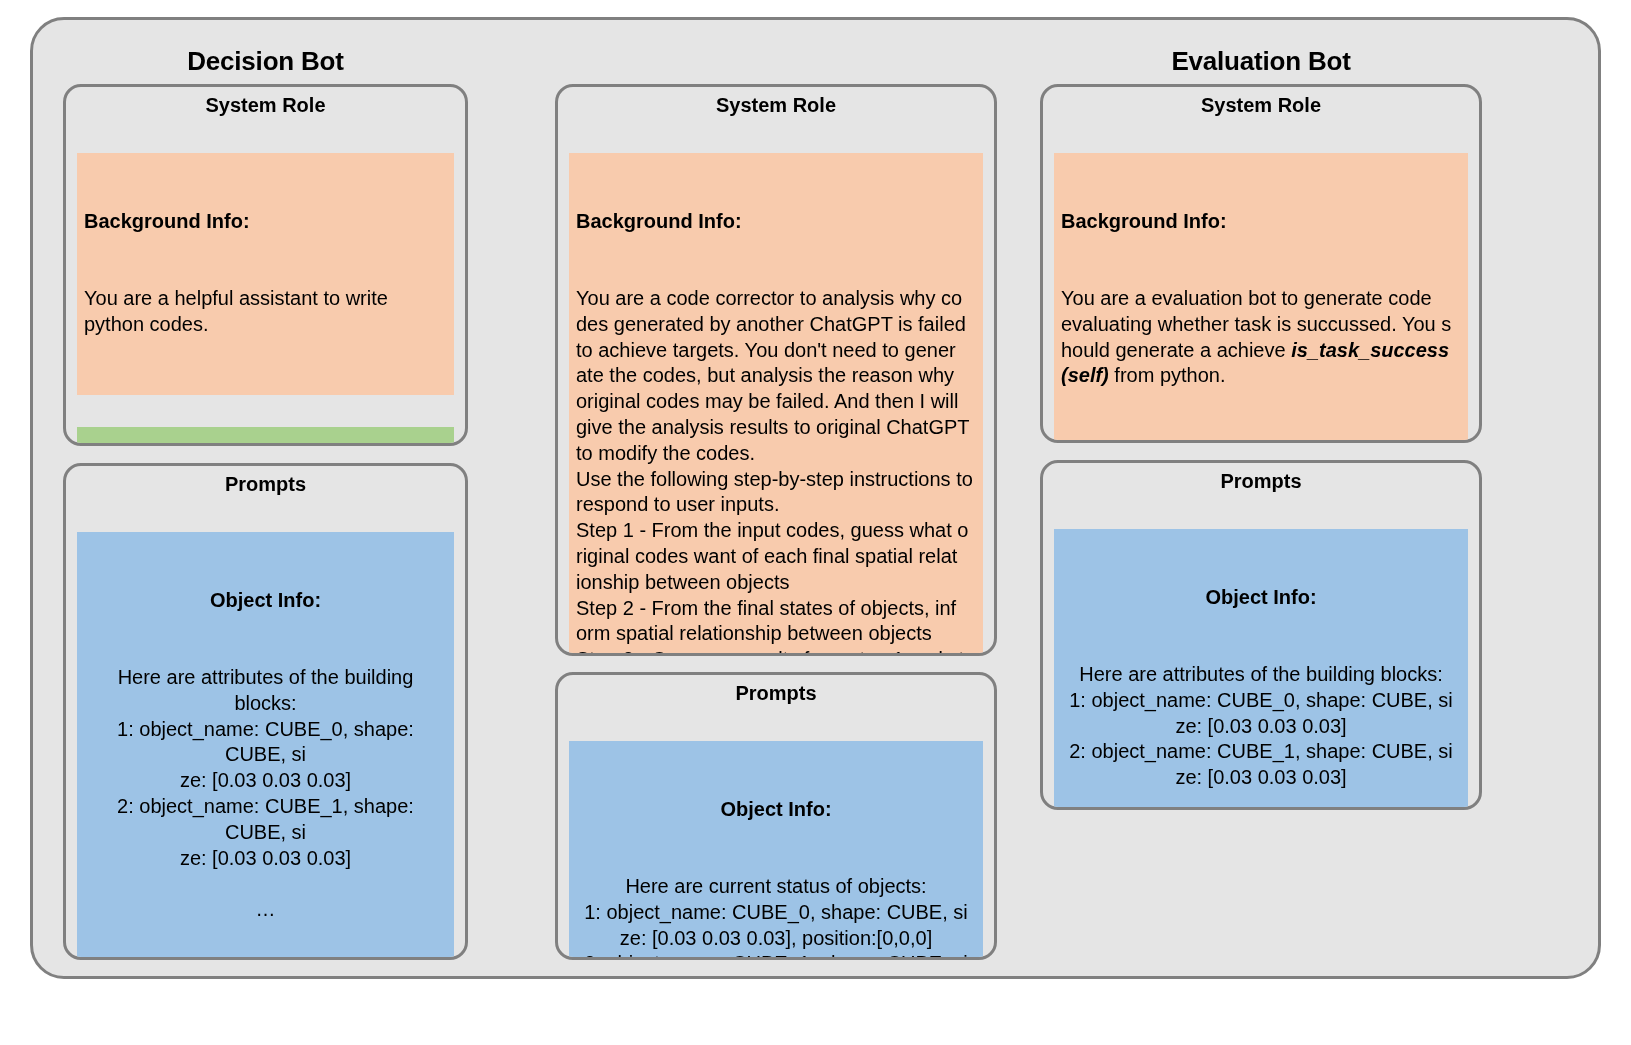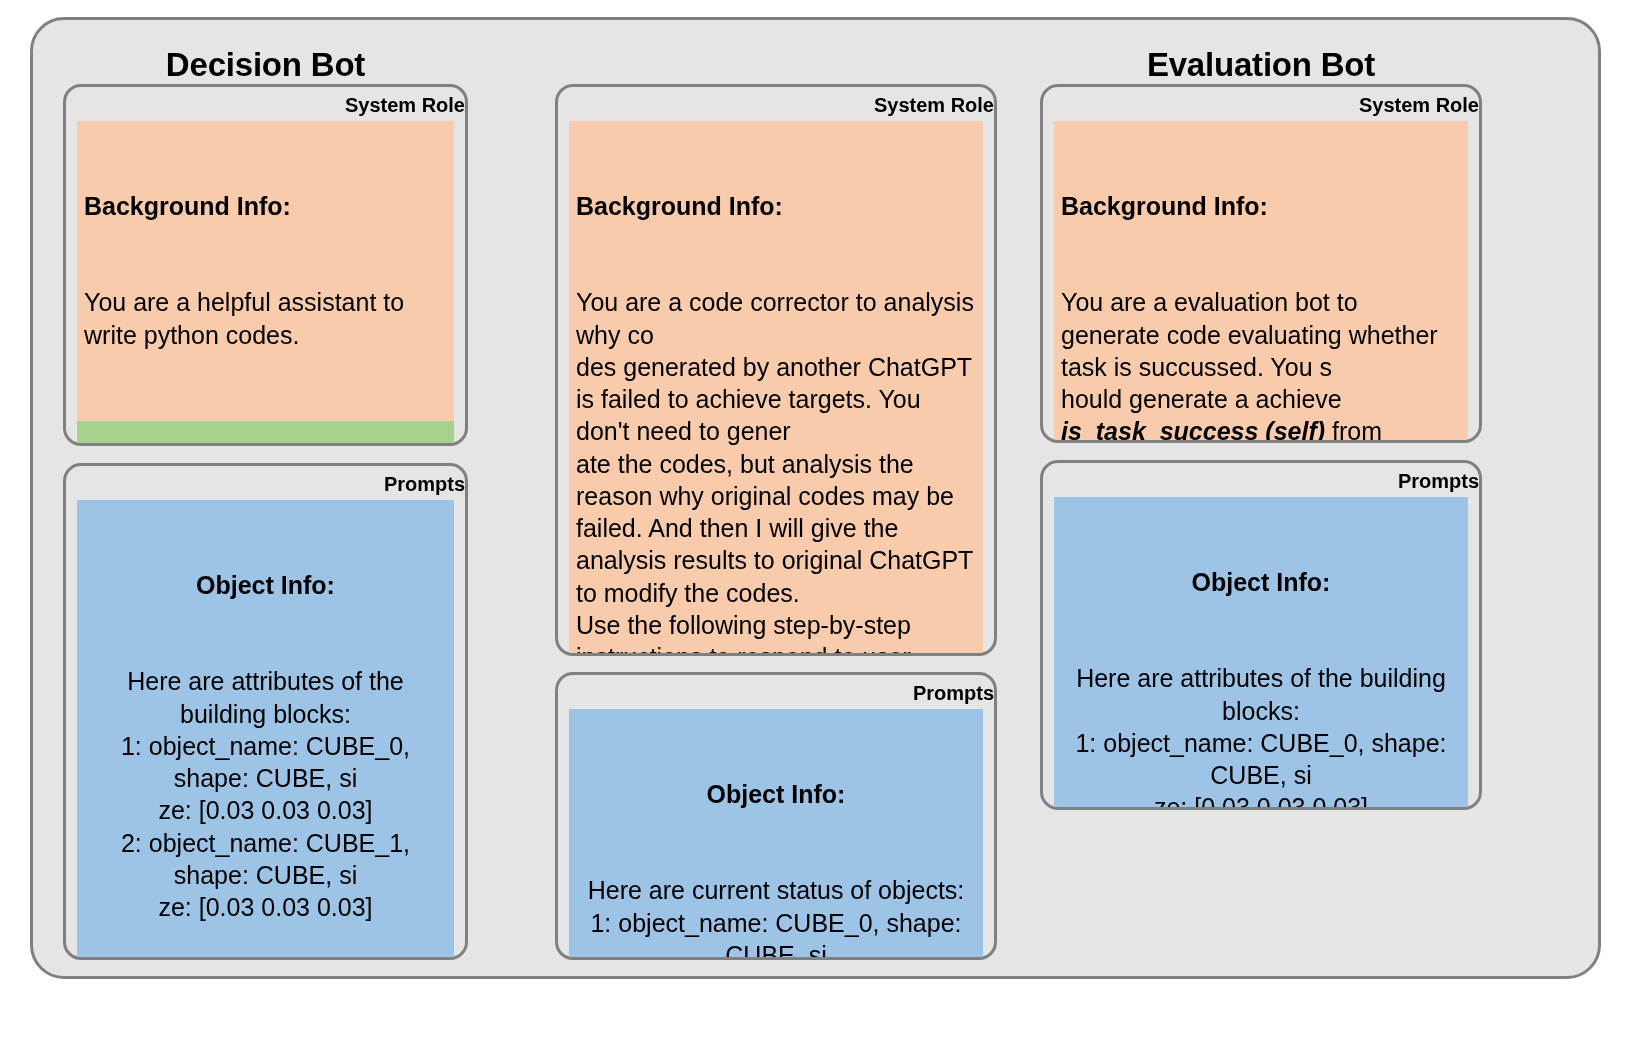--- a/index.html
+++ b/index.html
@@ -29,57 +29,58 @@
     height: 962px;
     background: #e5e5e5;
     border: 3px solid #808080;
     border-radius: 34px;
     box-sizing: border-box;
   }
 
   
   .column-title {
     position: absolute;
-    font-size: 33px;
+    font-size: 26px;
     font-weight: bold;
     color: #000000;
     text-align: center;
     letter-spacing: -0.2px;
   }
 
   
   .card {
     position: absolute;
     background: #e5e5e5;
     border: 3px solid #808080;
     border-radius: 18px;
     box-sizing: border-box;
     overflow: hidden;
   }
   .card-title {
-    text-align: right;
+    text-align: center;
     font-size: 20px;
     font-weight: bold;
     color: #000000;
     padding-top: 7px;
     padding-bottom: 5px;
     line-height: 1.1;
   }
   .card-body {
     padding: 0 11px 11px 11px;
   }
 
   
   .block {
     padding: 4px 7px 6px 7px;
-    font-size: 25px;
+    font-size: 20px;
     line-height: 1.29;
     color: #000000;
     word-wrap: break-word;
     white-space: pre-wrap;
+    margin-top: 32px;
   }
   .block .heading {
     font-weight: bold;
     display: block;
   }
   .block .body-text {
     display: block;
   }
   .bg-peach  { background: #f8cbad; }
   .bg-green  { background: #a9d18e; }

